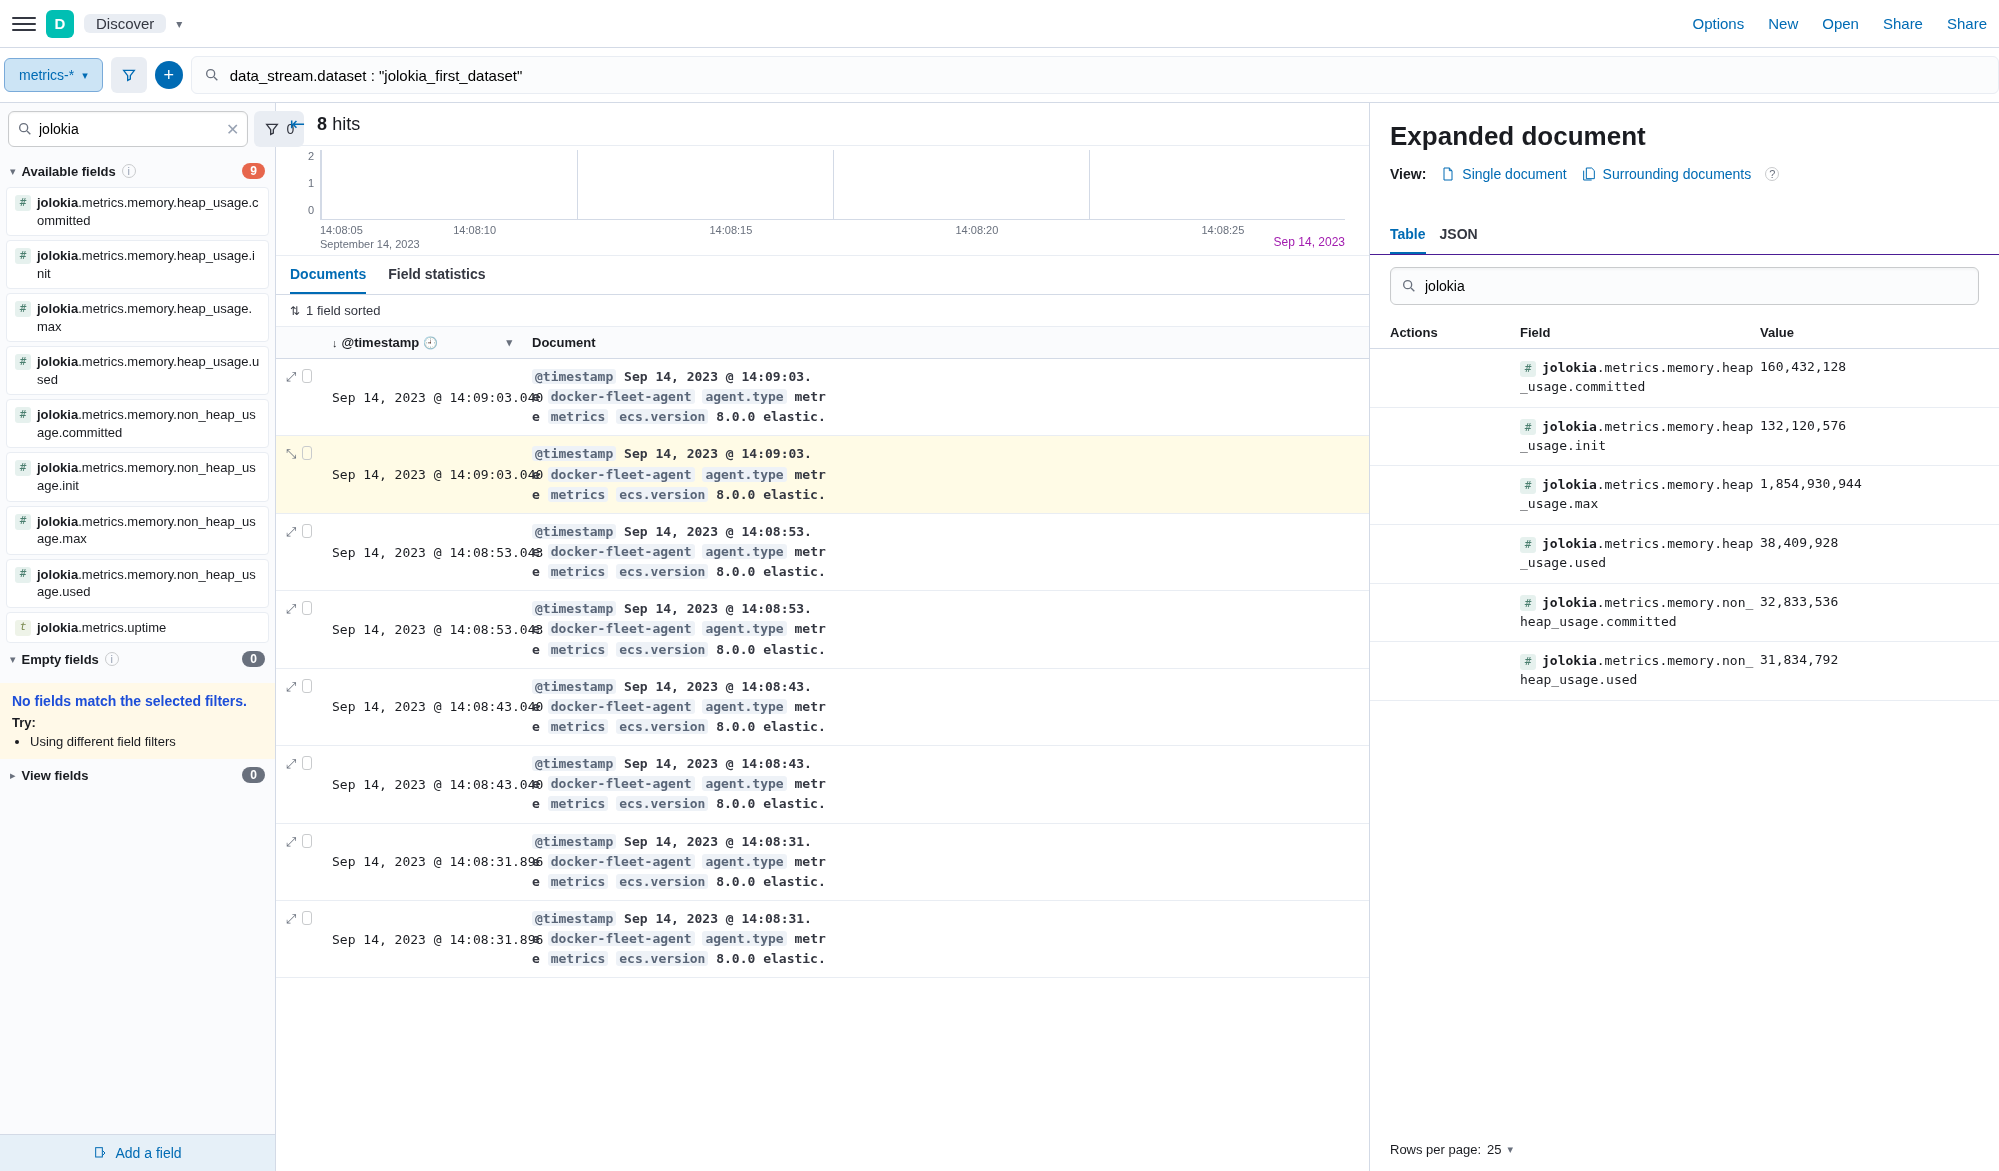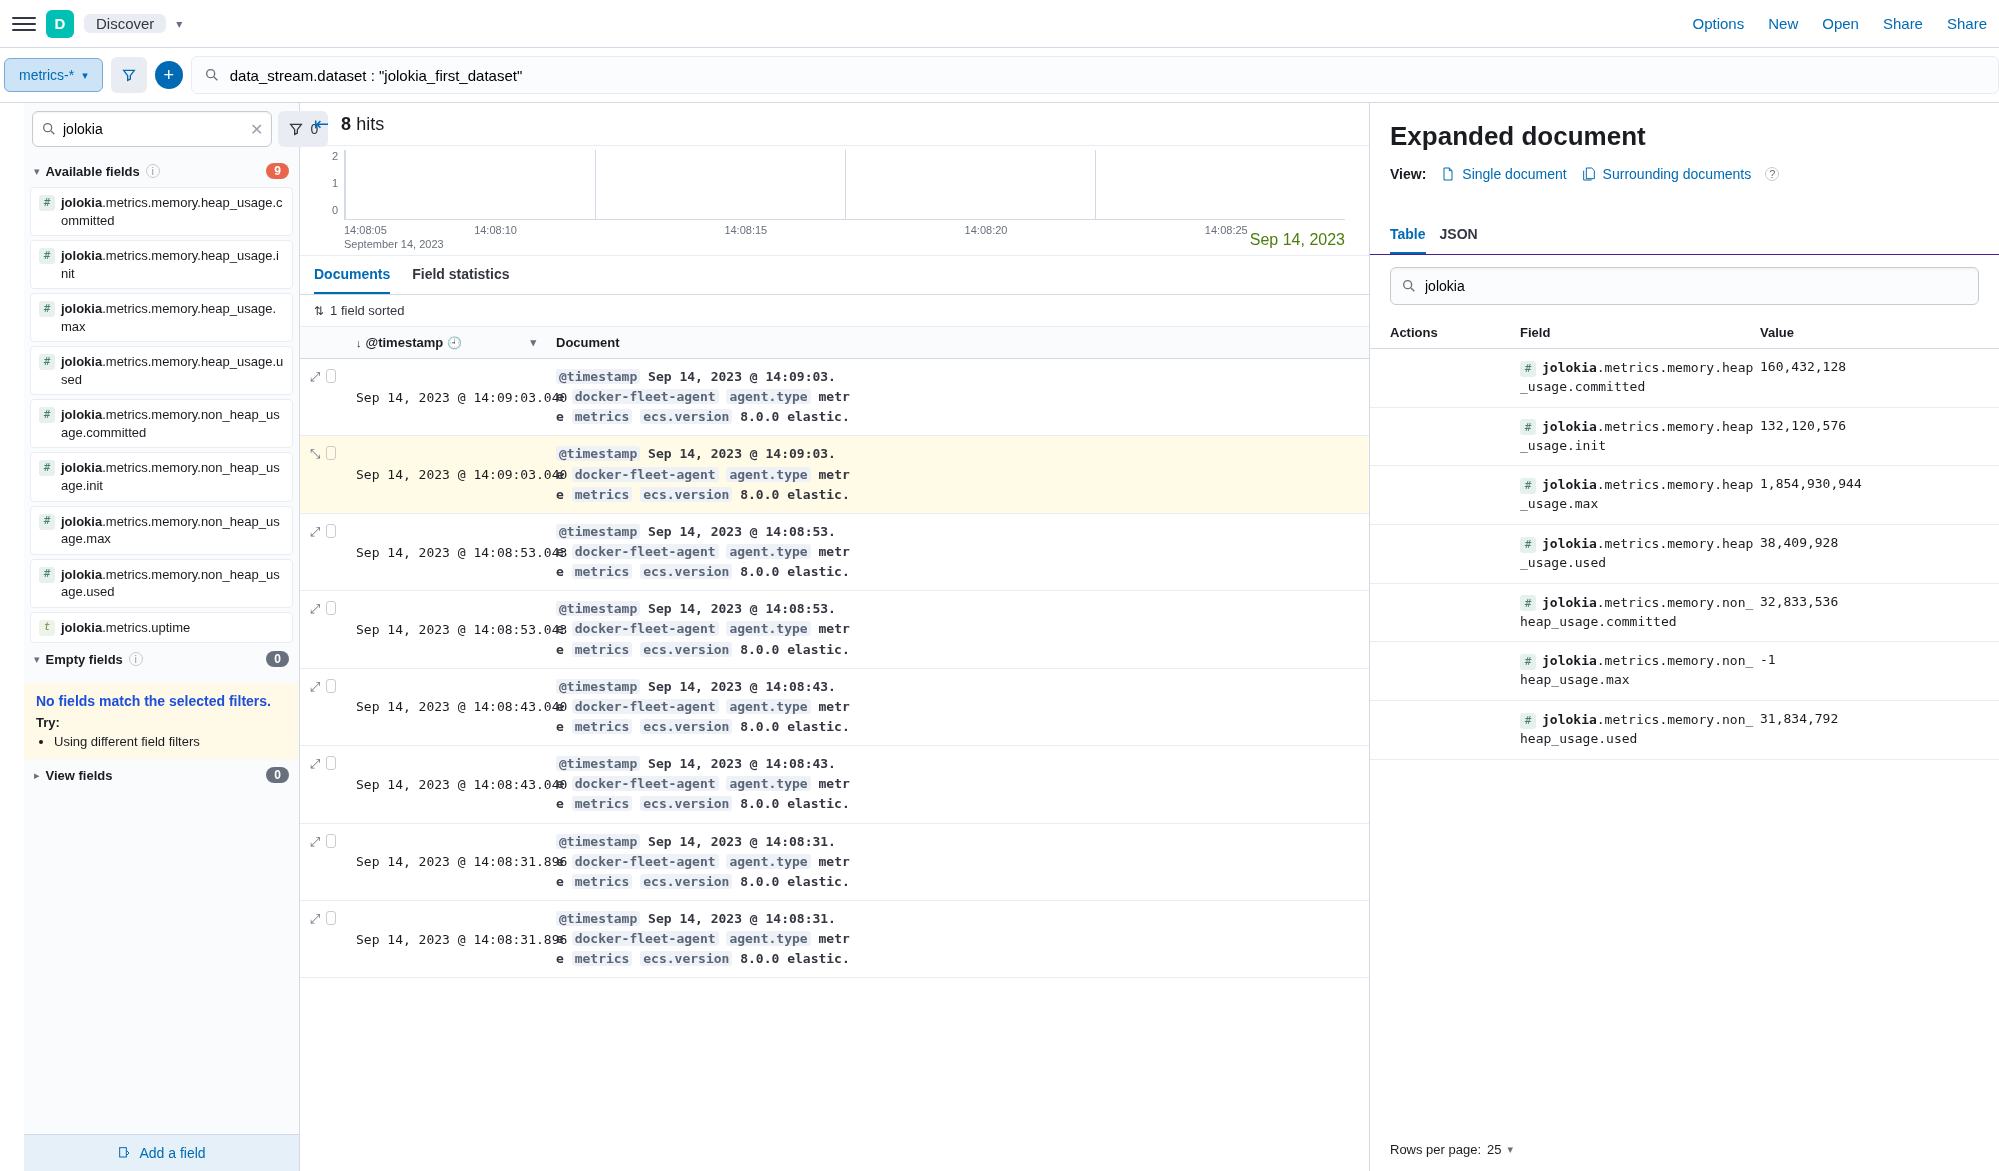--- a/index.html
+++ b/index.html
@@ -18,21 +18,21 @@
 
 
 .queryrow { display: flex; align-items: center; gap: 8px; padding: 8px 0 8px 0; border-bottom: 1px solid #d3dae6; }
 .index-pill { background: #cce4f5; border: 1px solid #79aad9; border-radius: 6px; padding: 8px 14px; margin-left: 4px; color: #006bb4; font-weight: 500; display: flex; align-items: center; gap: 8px; cursor: pointer; }
 .filter-btn { background: #e9edf3; border-radius: 6px; width: 36px; height: 36px; display: flex; align-items: center; justify-content: center; color: #006bb4; cursor: pointer; }
 .add-filter { background: #006bb4; color: #fff; border-radius: 50%; width: 28px; height: 28px; display: flex; align-items: center; justify-content: center; font-size: 18px; cursor: pointer; }
 .query-input { flex: 1; display: flex; align-items: center; border: 1px solid #e9edf3; border-radius: 6px; background: #fbfcfd; height: 38px; padding: 0 12px; gap: 10px; margin-right: 0; }
 .query-input input { border: none; background: transparent; outline: none; flex: 1; font-size: 15px; }
 
 
-.body { flex: 1; display: flex; overflow: hidden; padding-left: 24px; }
+.body { flex: 1; display: flex; overflow: hidden; }
 .sidebar { width: 276px; border-right: 1px solid #d3dae6; display: flex; flex-direction: column; background: #fafbfd; }
 .side-search { display: flex; align-items: center; padding: 8px; gap: 6px; }
 .side-search-box { flex: 1; display: flex; align-items: center; border: 1px solid #c9cbcd; border-radius: 6px; background: #fff; height: 36px; padding: 0 8px; gap: 6px; box-shadow: 0 1px 2px rgba(0,0,0,0.05) inset; }
 .side-search-box input { border: none; outline: none; flex: 1; font-size: 14px; }
 .clear-x { color: #98a2b3; cursor: pointer; font-size: 16px; }
 .side-filter-pill { display: flex; align-items: center; gap: 6px; background: #e9edf3; border-radius: 6px; padding: 0 10px; height: 36px; color: #343741; cursor: pointer; }
 .section-header { display: flex; align-items: center; padding: 8px 10px; gap: 6px; cursor: pointer; }
 .section-header .caret { font-size: 11px; color: #69707d; }
 .section-header .title { font-weight: 600; font-size: 13px; }
 .info-icon { color: #98a2b3; font-size: 11px; border: 1px solid #c9cbcd; border-radius: 50%; width: 14px; height: 14px; display: inline-flex; align-items: center; justify-content: center; }
@@ -56,21 +56,21 @@
 .collapse-side { color: #006bb4; font-size: 18px; margin-right: 12px; cursor: pointer; }
 .hits { font-size: 18px; }
 .hits b { font-weight: 700; }
 .chart-area { height: 110px; position: relative; padding: 4px 24px 0 44px; border-bottom: 1px solid #e9edf3; }
 .yaxis { position: absolute; left: 20px; top: 4px; font-size: 11px; color: #69707d; display: flex; flex-direction: column; height: 66px; justify-content: space-between; align-items: flex-end; width: 18px; }
 .chart-plot { height: 70px; border-left: 1px solid #d3dae6; border-bottom: 1px solid #d3dae6; position: relative; }
 .chart-plot .vline { position: absolute; top: 0; bottom: 0; width: 1px; background: #d3dae6; }
 .xaxis { display: flex; font-size: 11px; color: #69707d; margin-top: 4px; position: relative; height: 28px; }
 .xaxis span { position: absolute; white-space: nowrap; }
 .xaxis .date-lbl { top: 14px; left: 0; }
-.chart-right-label { position: absolute; right: 24px; bottom: 6px; font-size: 16px; color: #4d7c0f; }
+.chart-right-label { position: absolute; right: 24px; bottom: 6px; font-size: 12px; color: #a21caf; }
 
 .doc-tabs { display: flex; gap: 22px; padding: 0 14px; border-bottom: 1px solid #d3dae6; }
 .doc-tabs .tab { padding: 10px 0; cursor: pointer; font-size: 14px; color: #343741; font-weight: 600; }
 .doc-tabs .tab.active { color: #006bb4; border-bottom: 2px solid #006bb4; }
 .sort-row { padding: 8px 14px; font-size: 13px; color: #343741; display: flex; align-items: center; gap: 6px; border-bottom: 1px solid #e9edf3; }
 .sort-icon { font-size: 12px; }
 
 .table { flex: 1; overflow: auto; }
 .thead { display: flex; border-bottom: 1px solid #d3dae6; background: #fafbfd; font-weight: 600; font-size: 13px; }
 .thead .th { padding: 8px 10px; }
@@ -443,25 +443,20 @@
               <div class="fly-col-field"><span class="type-badge" style="display:inline-flex;margin-right:6px;">#</span><span class="fld"><b>jolokia</b>.metrics.memory.heap_usage.used</span></div>
               <div class="fly-col-value val">38,409,928</div>
             </div>
             <div class="fly-row">
               <div class="fly-col-actions"></div>
               <div class="fly-col-field"><span class="type-badge" style="display:inline-flex;margin-right:6px;">#</span><span class="fld"><b>jolokia</b>.metrics.memory.non_heap_usage.committed</span></div>
               <div class="fly-col-value val">32,833,536</div>
             </div>
             <div class="fly-row">
               <div class="fly-col-actions"></div>
-              <div class="fly-col-field"><span class="type-badge" style="display:inline-flex;margin-right:6px;">#</span><span class="fld"><b>jolokia</b>.metrics.memory.non_heap_usage.max</span></div>
-              <div class="fly-col-value val">-1</div>
-            </div>
-            <div class="fly-row">
-              <div class="fly-col-actions"></div>
               <div class="fly-col-field"><span class="type-badge" style="display:inline-flex;margin-right:6px;">#</span><span class="fld"><b>jolokia</b>.metrics.memory.non_heap_usage.used</span></div>
               <div class="fly-col-value val">31,834,792</div>
             </div>
           </div>
       </div>
 
       <div class="rows-per">
         <span>Rows per page:</span>
         <span>25</span>
         <span style="font-size:11px;color:#69707d;">▾</span>

